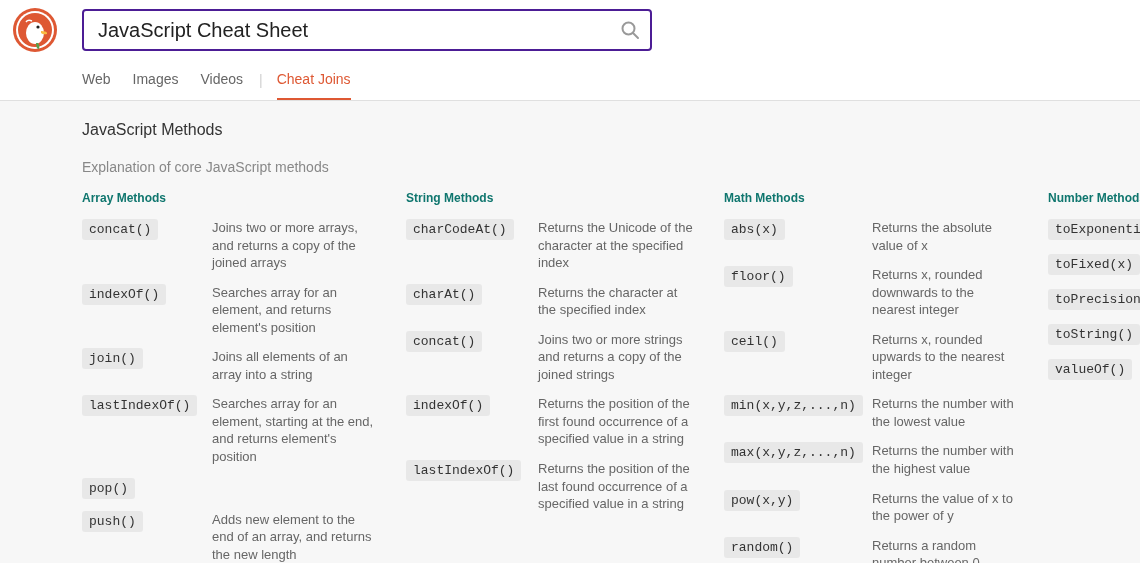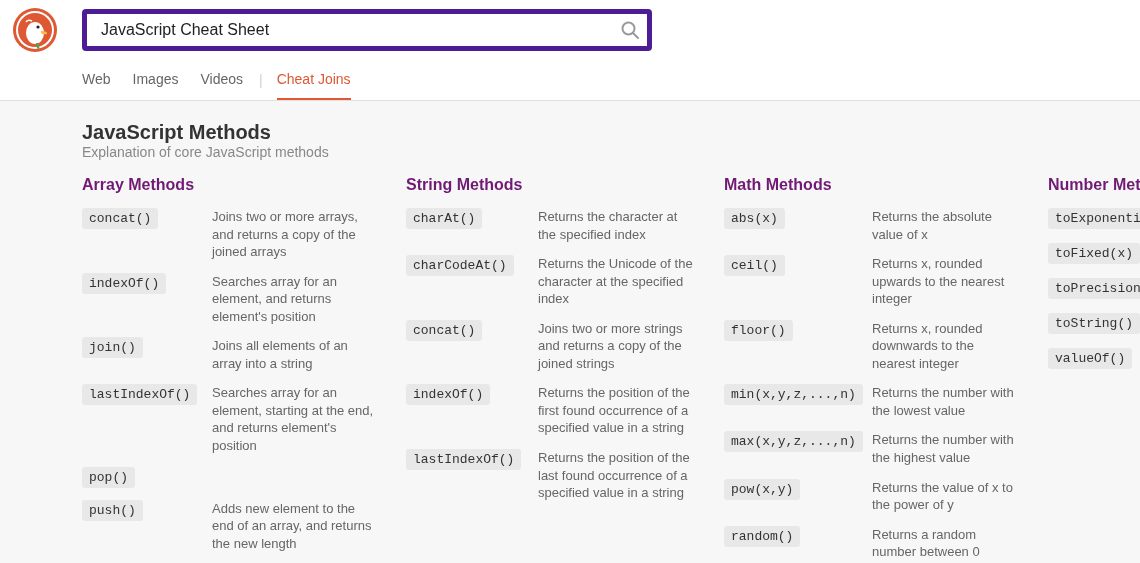--- a/index.html
+++ b/index.html
@@ -31,24 +31,24 @@
     margin-right: 24px;
     flex-shrink:0;
   }
   .search-box {
     position: relative;
     width: 570px;
   }
   .search-input {
     width: 100%;
     height: 42px;
-    border: 5px solid #4c1d95;
+    border: 2px solid #4c1d95;
     border-radius: 4px;
     padding: 0 44px 0 14px;
-    font-size: 16px;
+    font-size: 20px;
     color: #222;
     background:#fff;
   }
   .search-btn {
     position: absolute;
     right: 2px;
     top: 2px;
     width: 40px;
     height: 38px;
     border: none;
@@ -79,46 +79,46 @@
   }
   .tab-sep {
     color: #d0d0d0;
     margin: 0 14px 0 -6px;
     padding-bottom: 2px;
   }
   .content {
     padding: 20px 0 0 82px;
   }
   .page-title {
-    font-size: 20px;
-    font-weight: 700;
+    font-size: 16px;
+    font-weight: 400;
     color: #333;
-    margin-bottom: 0;
+    margin-bottom: 20px;
   }
   .page-sub {
     font-size: 14px;
     color: #888;
     margin-bottom: 16px;
   }
   .columns {
     display: flex;
     gap: 28px;
     align-items: flex-start;
   }
   .col {
     flex-shrink: 0;
   }
   .col-0 { width: 296px; }
   .col-1 { width: 290px; }
   .col-2 { width: 296px; }
   .col-3 { width: 160px; }
   .section-title {
-    font-size: 16px;
+    font-size: 12px;
     font-weight: 700;
-    color: #701a75;
+    color: #0f766e;
     margin-bottom: 14px;
   }
   .method-row {
     display: flex;
     align-items: flex-start;
     margin-bottom: 12px;
   }
   .method-row.nodesc .code { margin-bottom: 2px; }
   .code {
     font-family: Consolas, Monaco, "Courier New", monospace;
@@ -217,29 +217,29 @@
           <div class="code-wrap">
             <span class="code">push()</span>
           </div>
           <div class="desc">Adds new element to the end of an array, and returns the new length</div>
         </div>
       </div>
       <div class="col col-1">
         <div class="section-title">String Methods</div>
         <div class="method-row">
           <div class="code-wrap">
+            <span class="code">charCodeAt()</span>
+          </div>
+          <div class="desc">Returns the Unicode of the character at the specified index</div>
+        </div>
+        <div class="method-row">
+          <div class="code-wrap">
             <span class="code">charAt()</span>
           </div>
           <div class="desc">Returns the character at the specified index</div>
-        </div>
-        <div class="method-row">
-          <div class="code-wrap">
-            <span class="code">charCodeAt()</span>
-          </div>
-          <div class="desc">Returns the Unicode of the character at the specified index</div>
         </div>
         <div class="method-row">
           <div class="code-wrap">
             <span class="code">concat()</span>
           </div>
           <div class="desc">Joins two or more strings and returns a copy of the joined strings</div>
         </div>
         <div class="method-row">
           <div class="code-wrap">
             <span class="code">indexOf()</span>
@@ -256,29 +256,29 @@
       <div class="col col-2">
         <div class="section-title">Math Methods</div>
         <div class="method-row">
           <div class="code-wrap">
             <span class="code">abs(x)</span>
           </div>
           <div class="desc">Returns the absolute value of x</div>
         </div>
         <div class="method-row">
           <div class="code-wrap">
+            <span class="code">floor()</span>
+          </div>
+          <div class="desc">Returns x, rounded downwards to the nearest integer</div>
+        </div>
+        <div class="method-row">
+          <div class="code-wrap">
             <span class="code">ceil()</span>
           </div>
           <div class="desc">Returns x, rounded upwards to the nearest integer</div>
-        </div>
-        <div class="method-row">
-          <div class="code-wrap">
-            <span class="code">floor()</span>
-          </div>
-          <div class="desc">Returns x, rounded downwards to the nearest integer</div>
         </div>
         <div class="method-row">
           <div class="code-wrap">
             <span class="code">min(x,y,z,...,n)</span>
           </div>
           <div class="desc">Returns the number with the lowest value</div>
         </div>
         <div class="method-row">
           <div class="code-wrap">
             <span class="code">max(x,y,z,...,n)</span>

